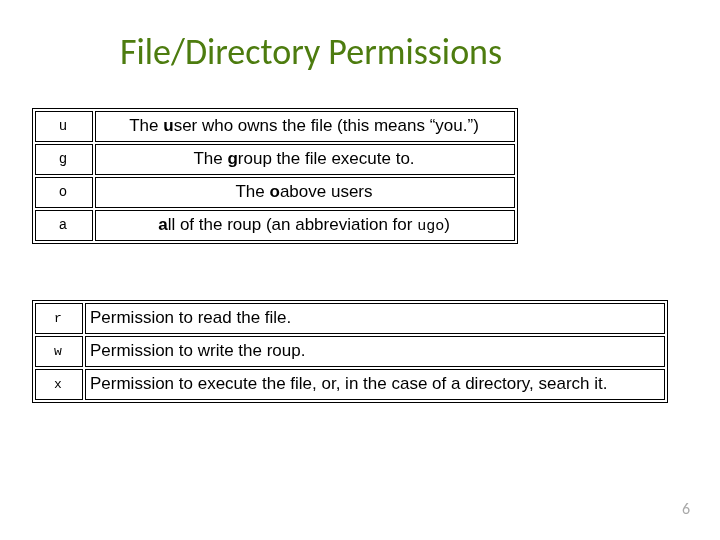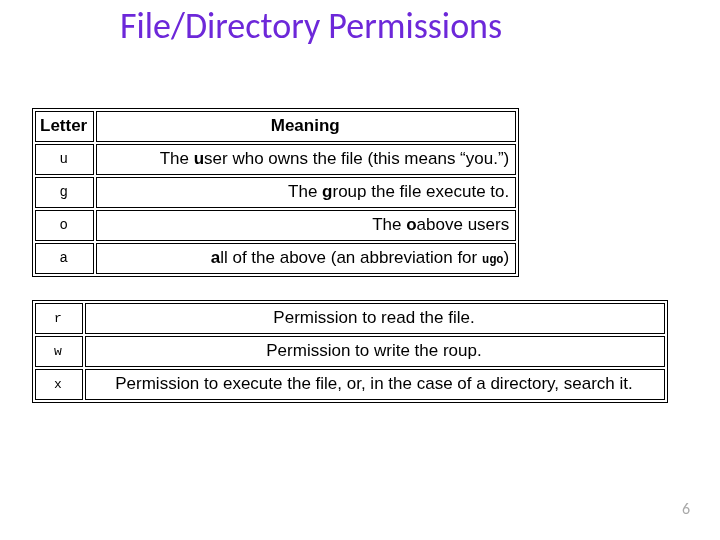--- a/index.html
+++ b/index.html
@@ -6,22 +6,22 @@
   body {
     width: 720px;
     height: 540px;
     background: #fff;
     font-family: Arial, Helvetica, sans-serif;
     position: relative;
   }
   .title {
     font-size: 36px;
     font-family: Calibri, Arial, sans-serif;
-    color: #6d28d9;
-    padding-top: 4px;
+    color: #4d7c0f;
+    padding-top: 30px;
     padding-left: 120px;
   }
   .table1-wrap {
     position: absolute;
     top: 108px;
     left: 32px;
   }
   .table2-wrap {
     position: absolute;
     top: 300px;
@@ -59,63 +59,58 @@
   }
   .letter-col2 {
     width: 48px;
     text-align: center;
     font-family: "Courier New", monospace;
     font-size: 13px;
     font-weight: normal;
   }
   .mono {
     font-family: "Courier New", monospace;
-    font-size: 12px;
-    font-weight: bold;
+    font-size: 15px;
   }
   .page-number {
     position: absolute;
     bottom: 22px;
     right: 30px;
     color: #a9a9a9;
     font-size: 16px;
     font-family: Calibri, Arial, sans-serif;
   }
   
-  .t1-meaning { width: 420px; text-align: right; }
-  .t2-meaning { width: 580px; text-align: center; }
+  .t1-meaning { width: 420px; text-align: center; }
+  .t2-meaning { width: 580px; text-align: left; }
   .t1-meaning-head { text-align: center; }
 </style>
 </head>
 <body>
 
 <div class="title">File/Directory Permissions</div>
 
 <div class="table1-wrap">
   <table>
     <tbody>
-        <tr>
-      <th class="letter-head">Letter</th>
-      <th class="t1-meaning t1-meaning-head">Meaning</th>
-    </tr>
     <tr>
       <td class="letter-col">u</td>
       <td class="t1-meaning"><span>The </span><b>u</b><span>ser who owns the file (this means “you.”)</span></td>
     </tr>
     <tr>
       <td class="letter-col">g</td>
       <td class="t1-meaning"><span>The </span><b>g</b><span>roup the file execute to.</span></td>
     </tr>
     <tr>
       <td class="letter-col">o</td>
       <td class="t1-meaning"><span>The </span><b>o</b><span>above users</span></td>
     </tr>
     <tr>
       <td class="letter-col">a</td>
-      <td class="t1-meaning"><b>a</b><span>ll of the above (an abbreviation for </span><span class="mono">ugo</span><span>)</span></td>
+      <td class="t1-meaning"><b>a</b><span>ll of the roup (an abbreviation for </span><span class="mono">ugo</span><span>)</span></td>
     </tr>
   </tbody>
     </table>
 </div>
 
 <div class="table2-wrap">
   <table>
     <tbody>
         <tr>
       <td class="letter-col2">r</td>

